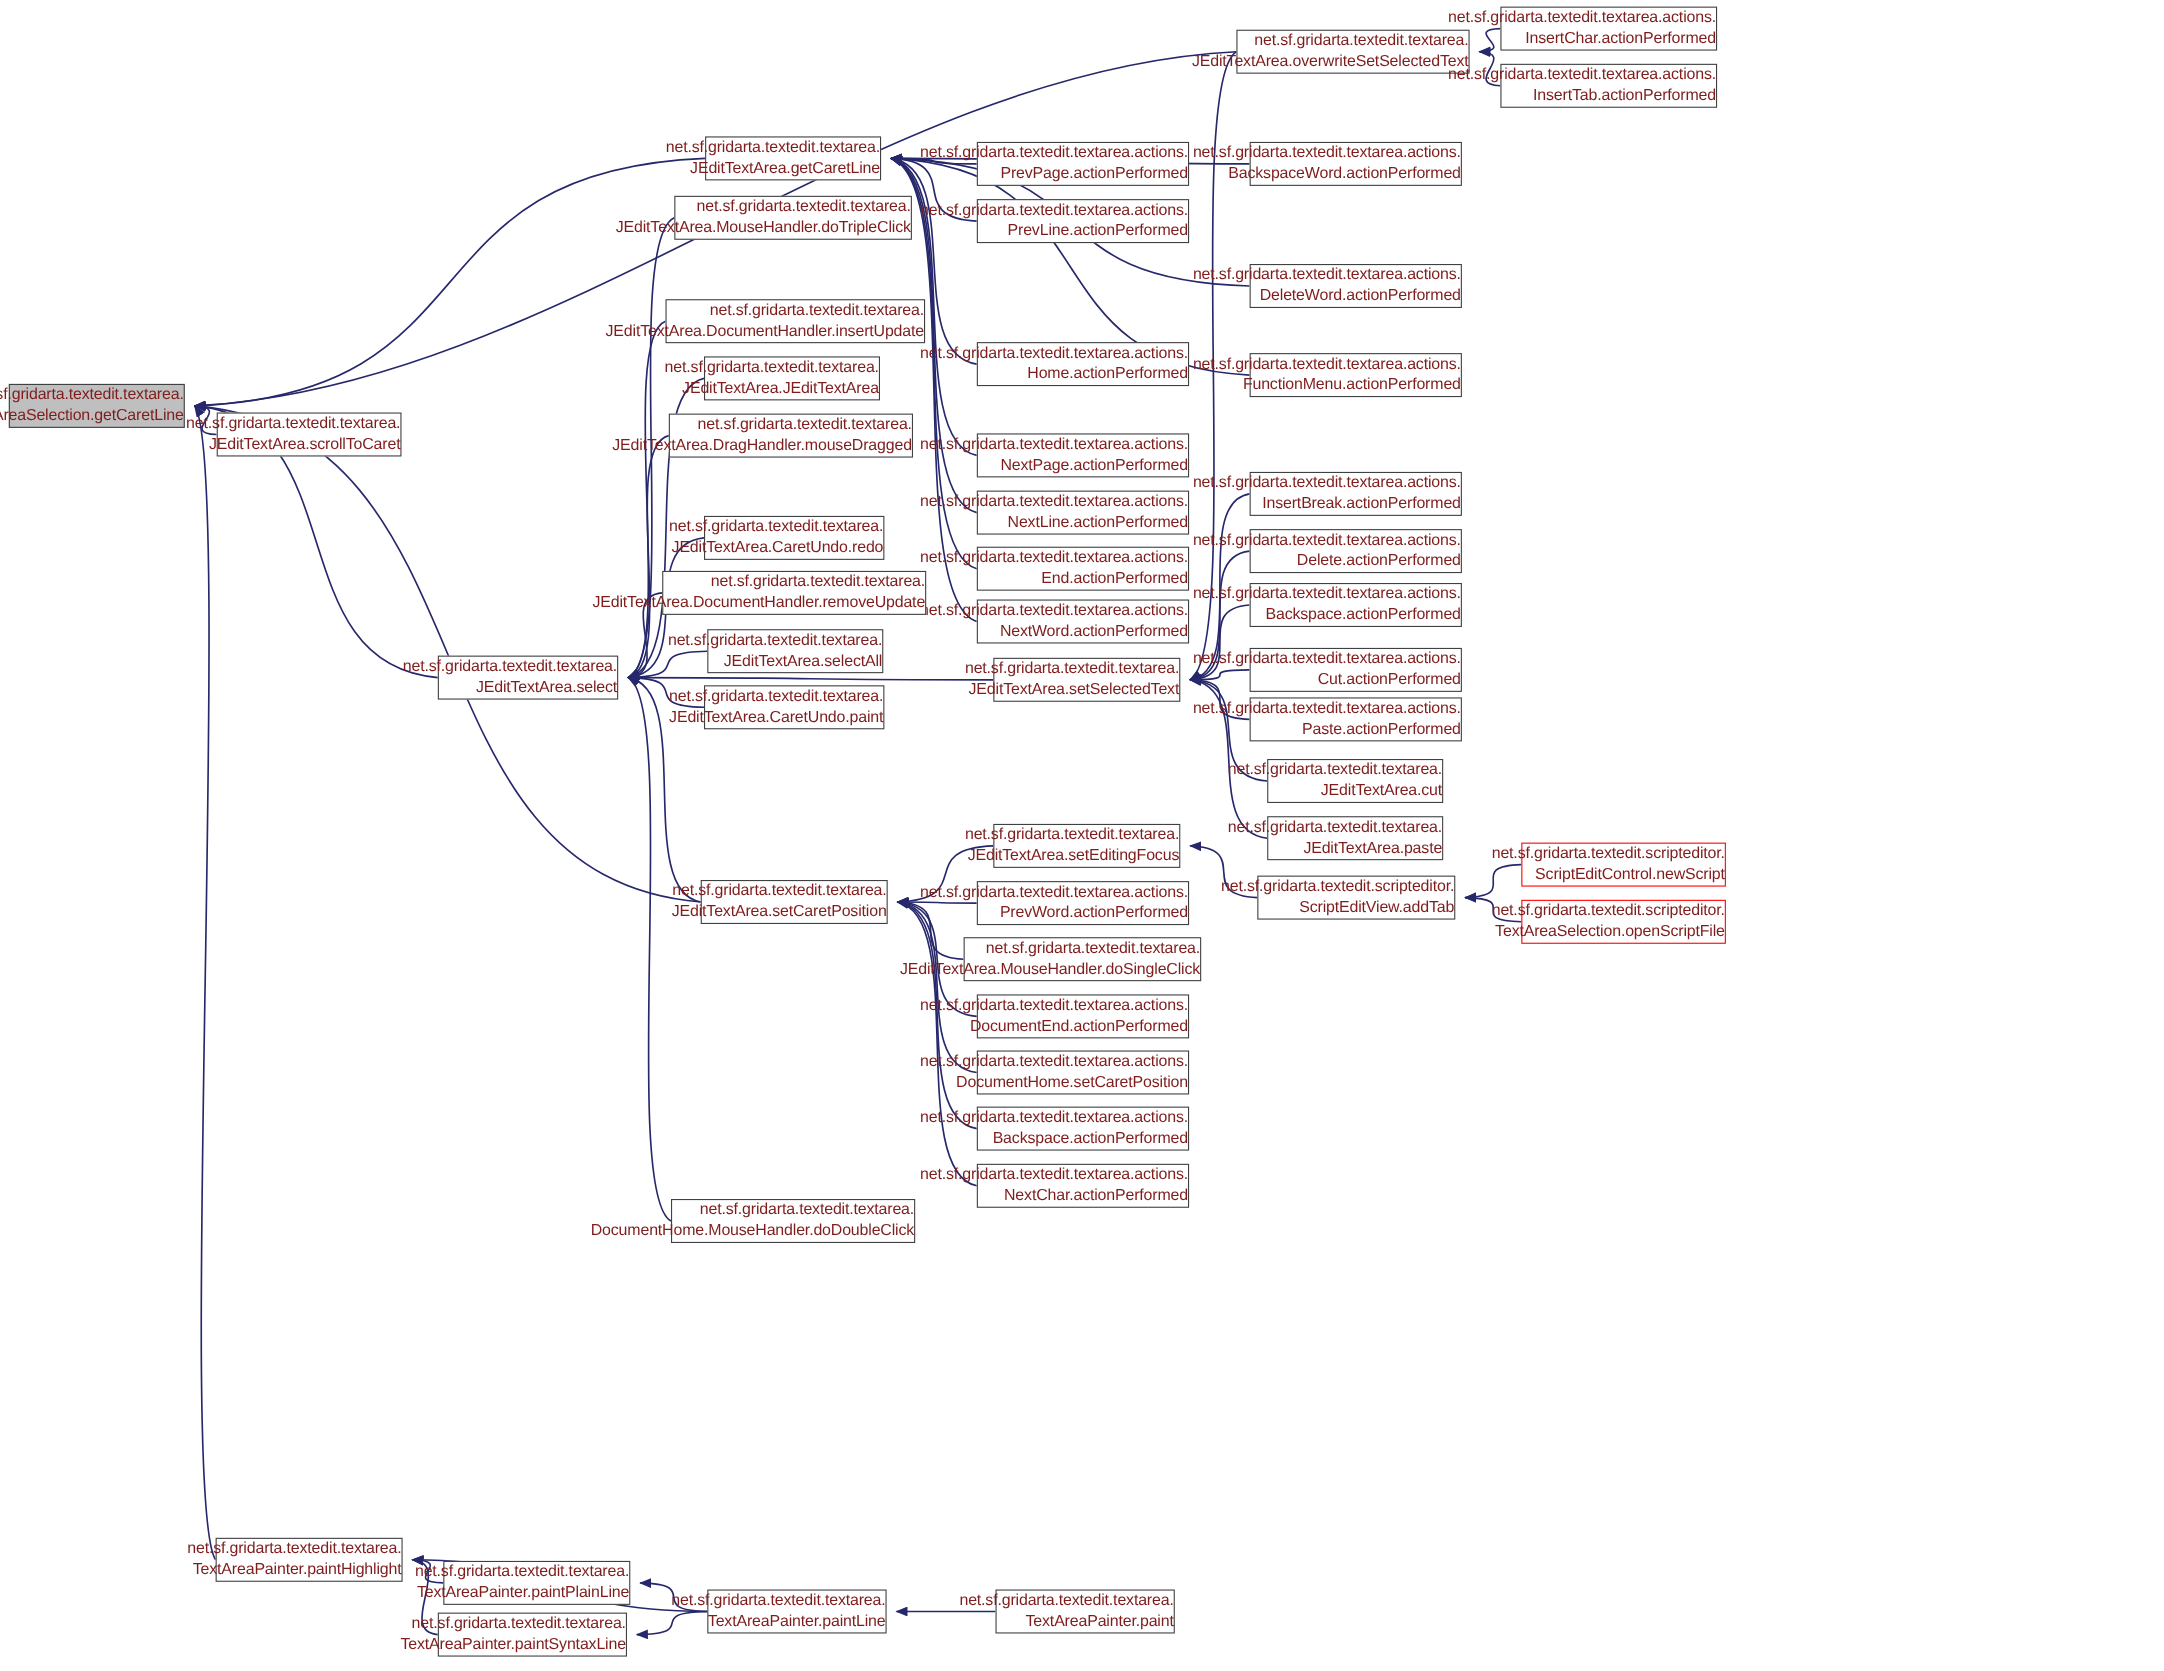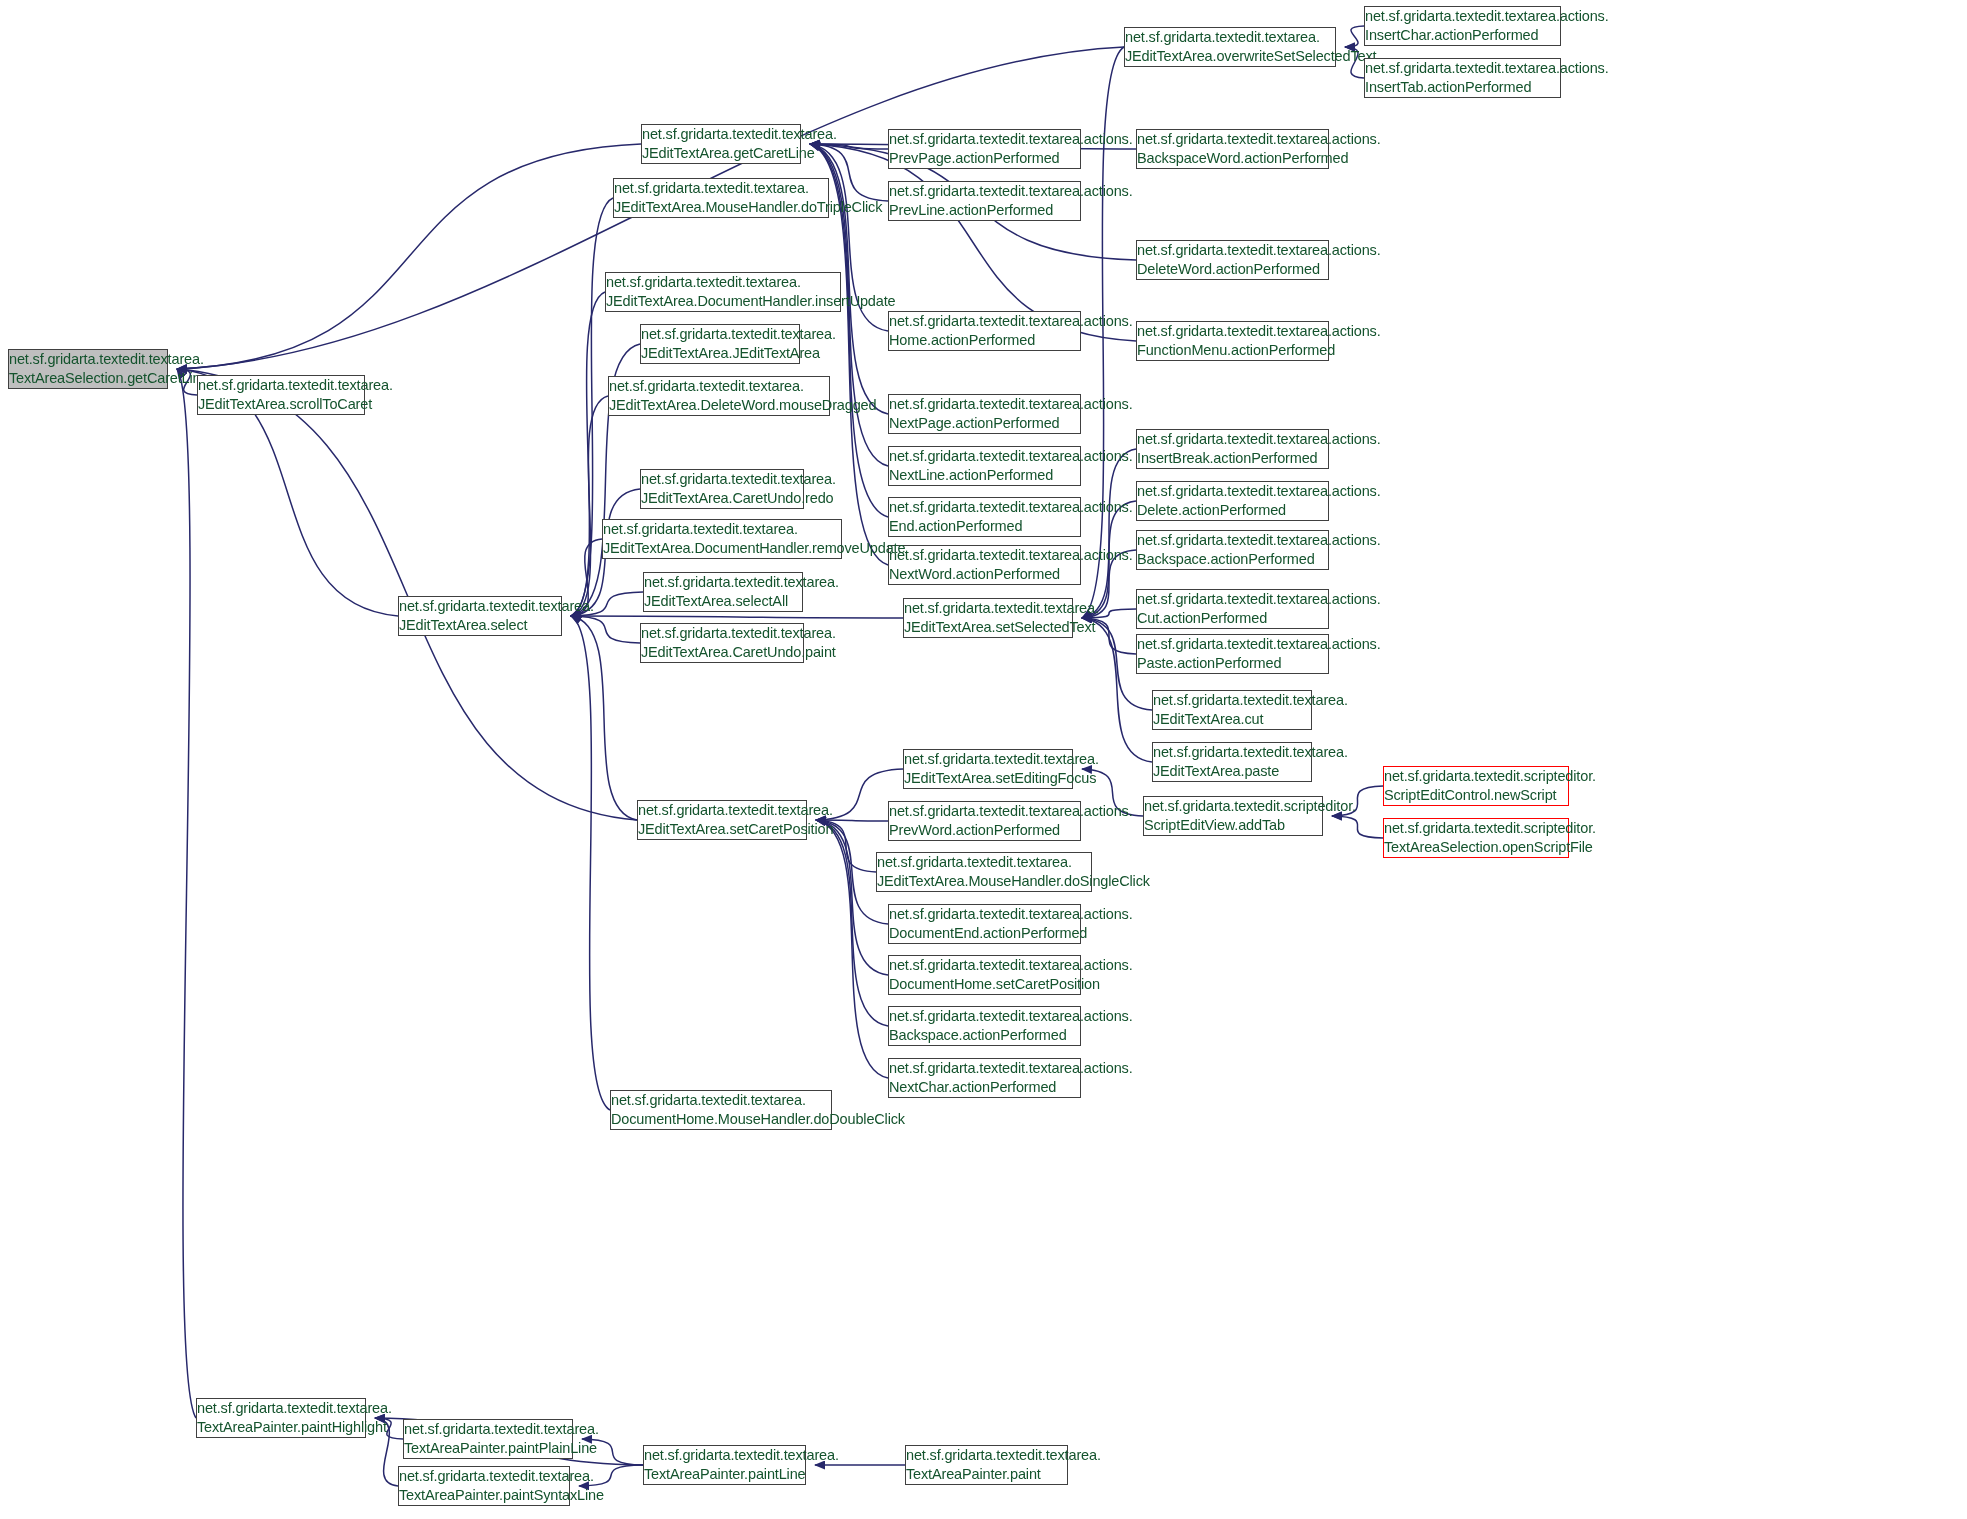--- a/index.html
+++ b/index.html
@@ -21,27 +21,27 @@
     top: 0;
     width: 1967px;
     height: 1519px;
     pointer-events: none;
   }
   .node {
     position: absolute;
     box-sizing: border-box;
     border: 1.6px solid #404040;
     background: #ffffff;
-    color: #14532d;
+    color: #7f1d1d;
     font-size: 14.5px;
     line-height: 1.32;
     text-align: center;
     display: flex;
     flex-direction: column;
-    align-items: flex-start;
+    align-items: flex-end;
     justify-content: center;
     white-space: nowrap;
     letter-spacing: -0.15px;
     z-index: 5;
   }
   .node .l1, .node .l2 { display: block; }
   .node.root {
     background: #bfbfbf;
     border-color: #404040;
   }
@@ -167,21 +167,21 @@
       <div class="node" style="left: 605px; top: 272px; width: 236px; height: 40px;">
         <span class="l1">net.sf.gridarta.textedit.textarea.</span>
         <span class="l2">JEditTextArea.DocumentHandler.insertUpdate</span>
       </div>
       <div class="node" style="left: 640px; top: 324px; width: 160px; height: 40px;">
         <span class="l1">net.sf.gridarta.textedit.textarea.</span>
         <span class="l2">JEditTextArea.JEditTextArea</span>
       </div>
       <div class="node" style="left: 608px; top: 376px; width: 222px; height: 40px;">
         <span class="l1">net.sf.gridarta.textedit.textarea.</span>
-        <span class="l2">JEditTextArea.DeleteWord.mouseDragged</span>
+        <span class="l2">JEditTextArea.DragHandler.mouseDragged</span>
       </div>
       <div class="node" style="left: 888px; top: 311px; width: 193px; height: 40px;">
         <span class="l1">net.sf.gridarta.textedit.textarea.actions.</span>
         <span class="l2">Home.actionPerformed</span>
       </div>
       <div class="node" style="left: 888px; top: 394px; width: 193px; height: 40px;">
         <span class="l1">net.sf.gridarta.textedit.textarea.actions.</span>
         <span class="l2">NextPage.actionPerformed</span>
       </div>
       <div class="node" style="left: 888px; top: 446px; width: 193px; height: 40px;">

